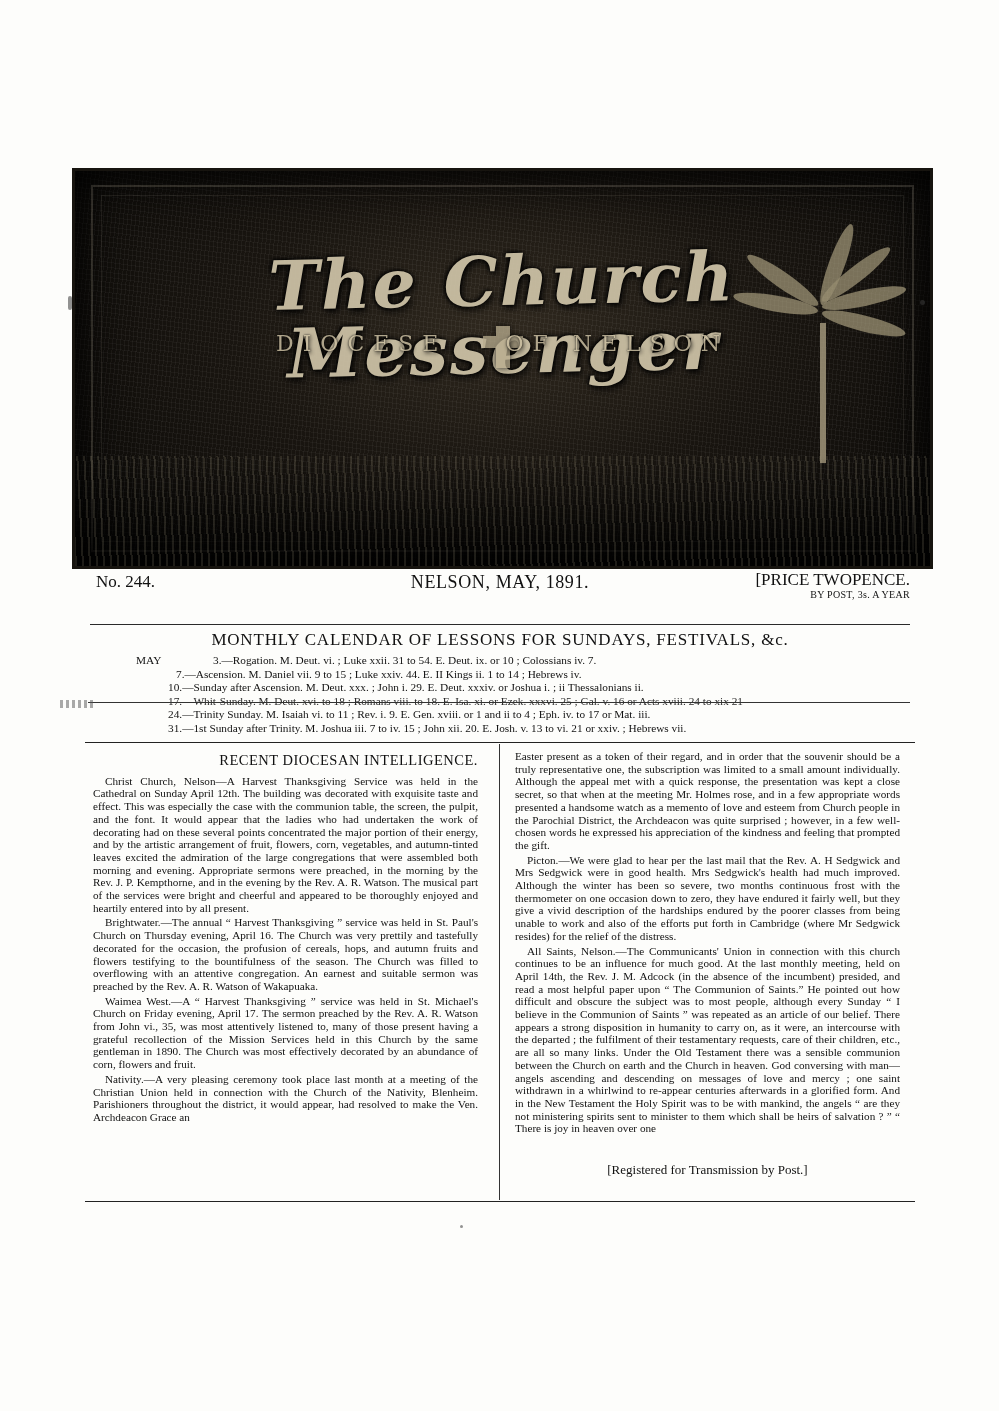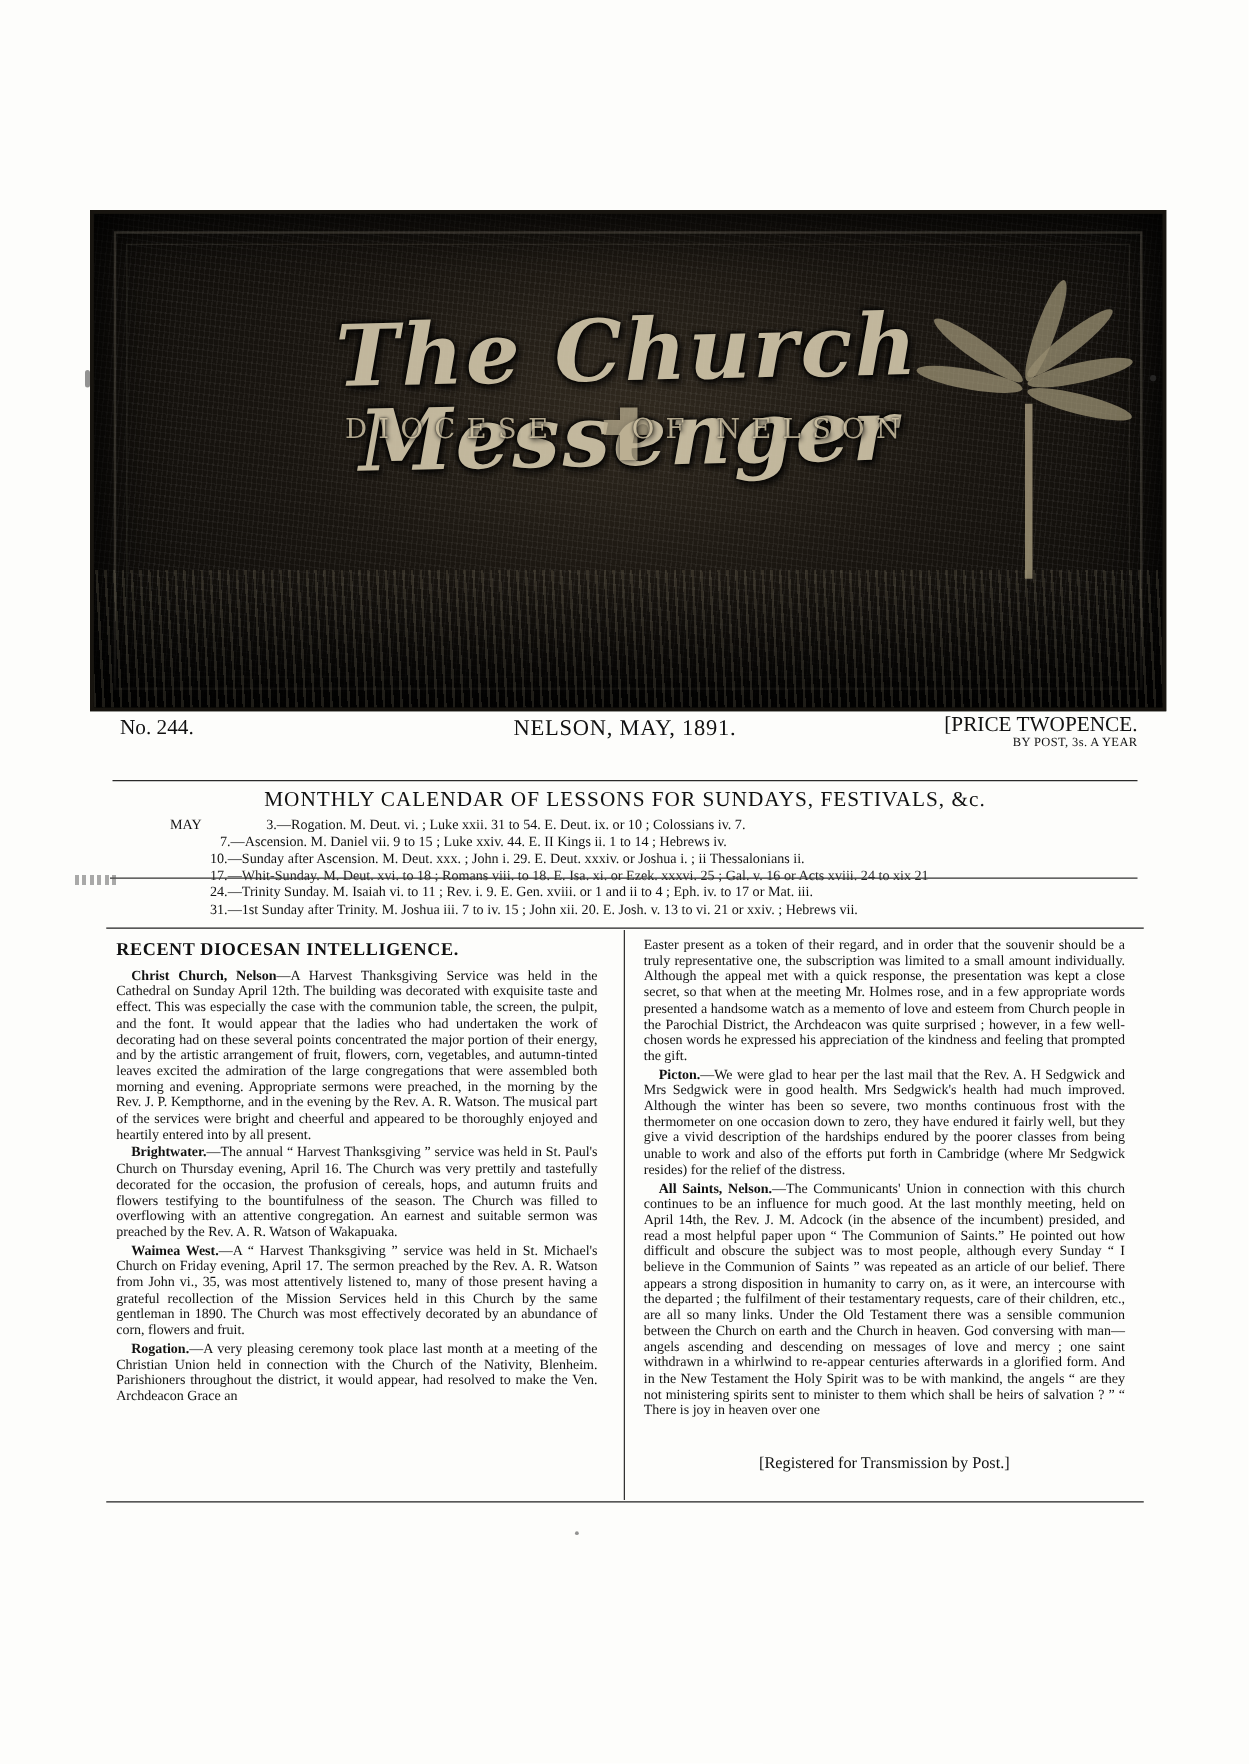--- a/index.html
+++ b/index.html
@@ -58,24 +58,24 @@
      background:repeating-linear-gradient(90deg,#555 0 3px,rgba(0,0,0,0) 3px 6px);opacity:.5;}
 
   
   .colbox{position:absolute;left:85px;top:742px;width:830px;height:460px;}
   .colrule-top{position:absolute;left:0;top:0;width:830px;height:1px;background:#222;}
   .colrule-bot{position:absolute;left:0;bottom:0;width:830px;height:1px;background:#222;}
   .colrule-mid{position:absolute;left:414px;top:2px;bottom:2px;width:1px;background:#333;}
   .col{position:absolute;top:8px;width:385px;font-size:11.2px;line-height:12.7px;text-align:justify;}
   .col.left{left:8px;}
   .col.right{left:430px;}
-  .sectitle{text-align:left;font-size:14.5px;letter-spacing:.5px;margin:4px 0 8px;font-weight:bold;}
+  .sectitle{text-align:right;font-size:14.5px;letter-spacing:.5px;margin:4px 0 8px;}
   .col p{margin:0 0 2px;text-indent:12px;}
   .col p.first{text-indent:12px;}
-  b.lead{font-weight:bold;}
+  b.lead{font-weight:normal;}
   .registered{position:absolute;left:430px;top:420px;width:385px;text-align:center;font-size:13px;}
 
   .speck{position:absolute;background:#3a3a3a;opacity:.55;border-radius:50%;}
 </style>
 </head>
 <body>
 
 <div class="page">
 
   <div class="masthead">
@@ -122,21 +122,21 @@
   <div class="colbox">
     <div class="colrule-top"></div>
     <div class="colrule-bot"></div>
     <div class="colrule-mid"></div>
 
     <div class="col left">
       <div class="sectitle">RECENT DIOCESAN INTELLIGENCE.</div>
       <p><b class="lead">Christ Church, Nelson</b><span>—A Harvest Thanksgiving Service was held in the Cathedral on Sunday April 12th.   The building was decorated with exquisite taste and effect.   This was especially the case with the communion table, the screen, the pulpit, and the font. It would appear that the ladies who had undertaken the work of decorating had on these several points concentrated the major portion of their energy, and by the artistic arrangement of fruit, flowers, corn, vegetables, and autumn-tinted leaves excited the admiration of the large congregations that were assembled both morning and evening.   Appropriate sermons were preached, in the morning by the Rev. J. P. Kempthorne, and in the evening by the Rev. A. R. Watson.   The musical part of the services were bright and cheerful and appeared to be thoroughly enjoyed and heartily entered into by all present.</span></p>
       <p><b class="lead">Brightwater.</b><span>—The annual “ Harvest Thanksgiving ” service was held in St. Paul's Church on Thursday evening, April 16.   The Church was very prettily and tastefully decorated for the occasion, the profusion of cereals, hops, and autumn fruits and flowers testifying to the bountifulness of the season.   The Church was filled to overflowing with an attentive congregation.   An earnest and suitable sermon was preached by the Rev. A. R. Watson of Wakapuaka.</span></p>
       <p><b class="lead">Waimea West.</b><span>—A “ Harvest Thanksgiving ” service was held in St. Michael's Church on Friday evening, April 17.   The sermon preached by the Rev. A. R. Watson from John vi., 35, was most attentively listened to, many of those present having a grateful recollection of the Mission Services held in this Church by the same gentleman in 1890.   The Church was most effectively decorated by an abundance of corn, flowers and fruit.</span></p>
-      <p><b class="lead">Rogation.</b><span>—A very pleasing ceremony took place last month at a meeting of the Christian Union held in connection with the Church of the Nativity, Blenheim.   Parishioners throughout the district, it would appear, had resolved to make the Ven. Archdeacon Grace an</span></p>
+      <p><b class="lead">Nativity.</b><span>—A very pleasing ceremony took place last month at a meeting of the Christian Union held in connection with the Church of the Nativity, Blenheim.   Parishioners throughout the district, it would appear, had resolved to make the Ven. Archdeacon Grace an</span></p>
     </div>
 
     <div class="col right">
       <p class="first" style="text-indent:0;"><span>Easter present as a token of their regard, and in order that the souvenir should be a truly representative one, the subscription was limited to a small amount individually.   Although the appeal met with a quick response, the presentation was kept a close secret, so that when at the meeting Mr. Holmes rose, and in a few appropriate words presented a handsome watch as a memento of love and esteem from Church people in the Parochial District, the Archdeacon was quite surprised ; however, in a few well-chosen words he expressed his appreciation of the kindness and feeling that prompted the gift.</span></p>
       <p><b class="lead">Picton.</b><span>—We were glad to hear per the last mail that the Rev. A. H Sedgwick and Mrs Sedgwick were in good health.   Mrs Sedgwick's health had much improved.   Although the winter has been so severe, two months continuous frost with the thermometer on one occasion down to zero, they have endured it fairly well, but they give a vivid description of the hardships endured by the poorer classes from being unable to work and also of the efforts put forth in Cambridge (where Mr Sedgwick resides) for the relief of the distress.</span></p>
       <p><b class="lead">All Saints, Nelson.</b><span>—The Communicants' Union in connection with this church continues to be an influence for much good.   At the last monthly meeting, held on April 14th, the Rev. J. M. Adcock (in the absence of the incumbent) presided, and read a most helpful paper upon “ The Communion of Saints.”   He pointed out how difficult and obscure the subject was to most people, although every Sunday “ I believe in the Communion of Saints ” was repeated as an article of our belief.   There appears a strong disposition in humanity to carry on, as it were, an intercourse with the departed ; the fulfilment of their testamentary requests, care of their children, etc., are all so many links.   Under the Old Testament there was a sensible communion between the Church on earth and the Church in heaven. God conversing with man—angels ascending and descending on messages of love and mercy ; one saint withdrawn in a whirlwind to re-appear centuries afterwards in a glorified form.   And in the New Testament the Holy Spirit was to be with mankind, the angels “ are they not ministering spirits sent to minister to them which shall be heirs of salvation ? ”   “ There is joy in heaven over one</span></p>
     </div>
 
     <div class="registered">[Registered for Transmission by Post.]</div>
   </div>

